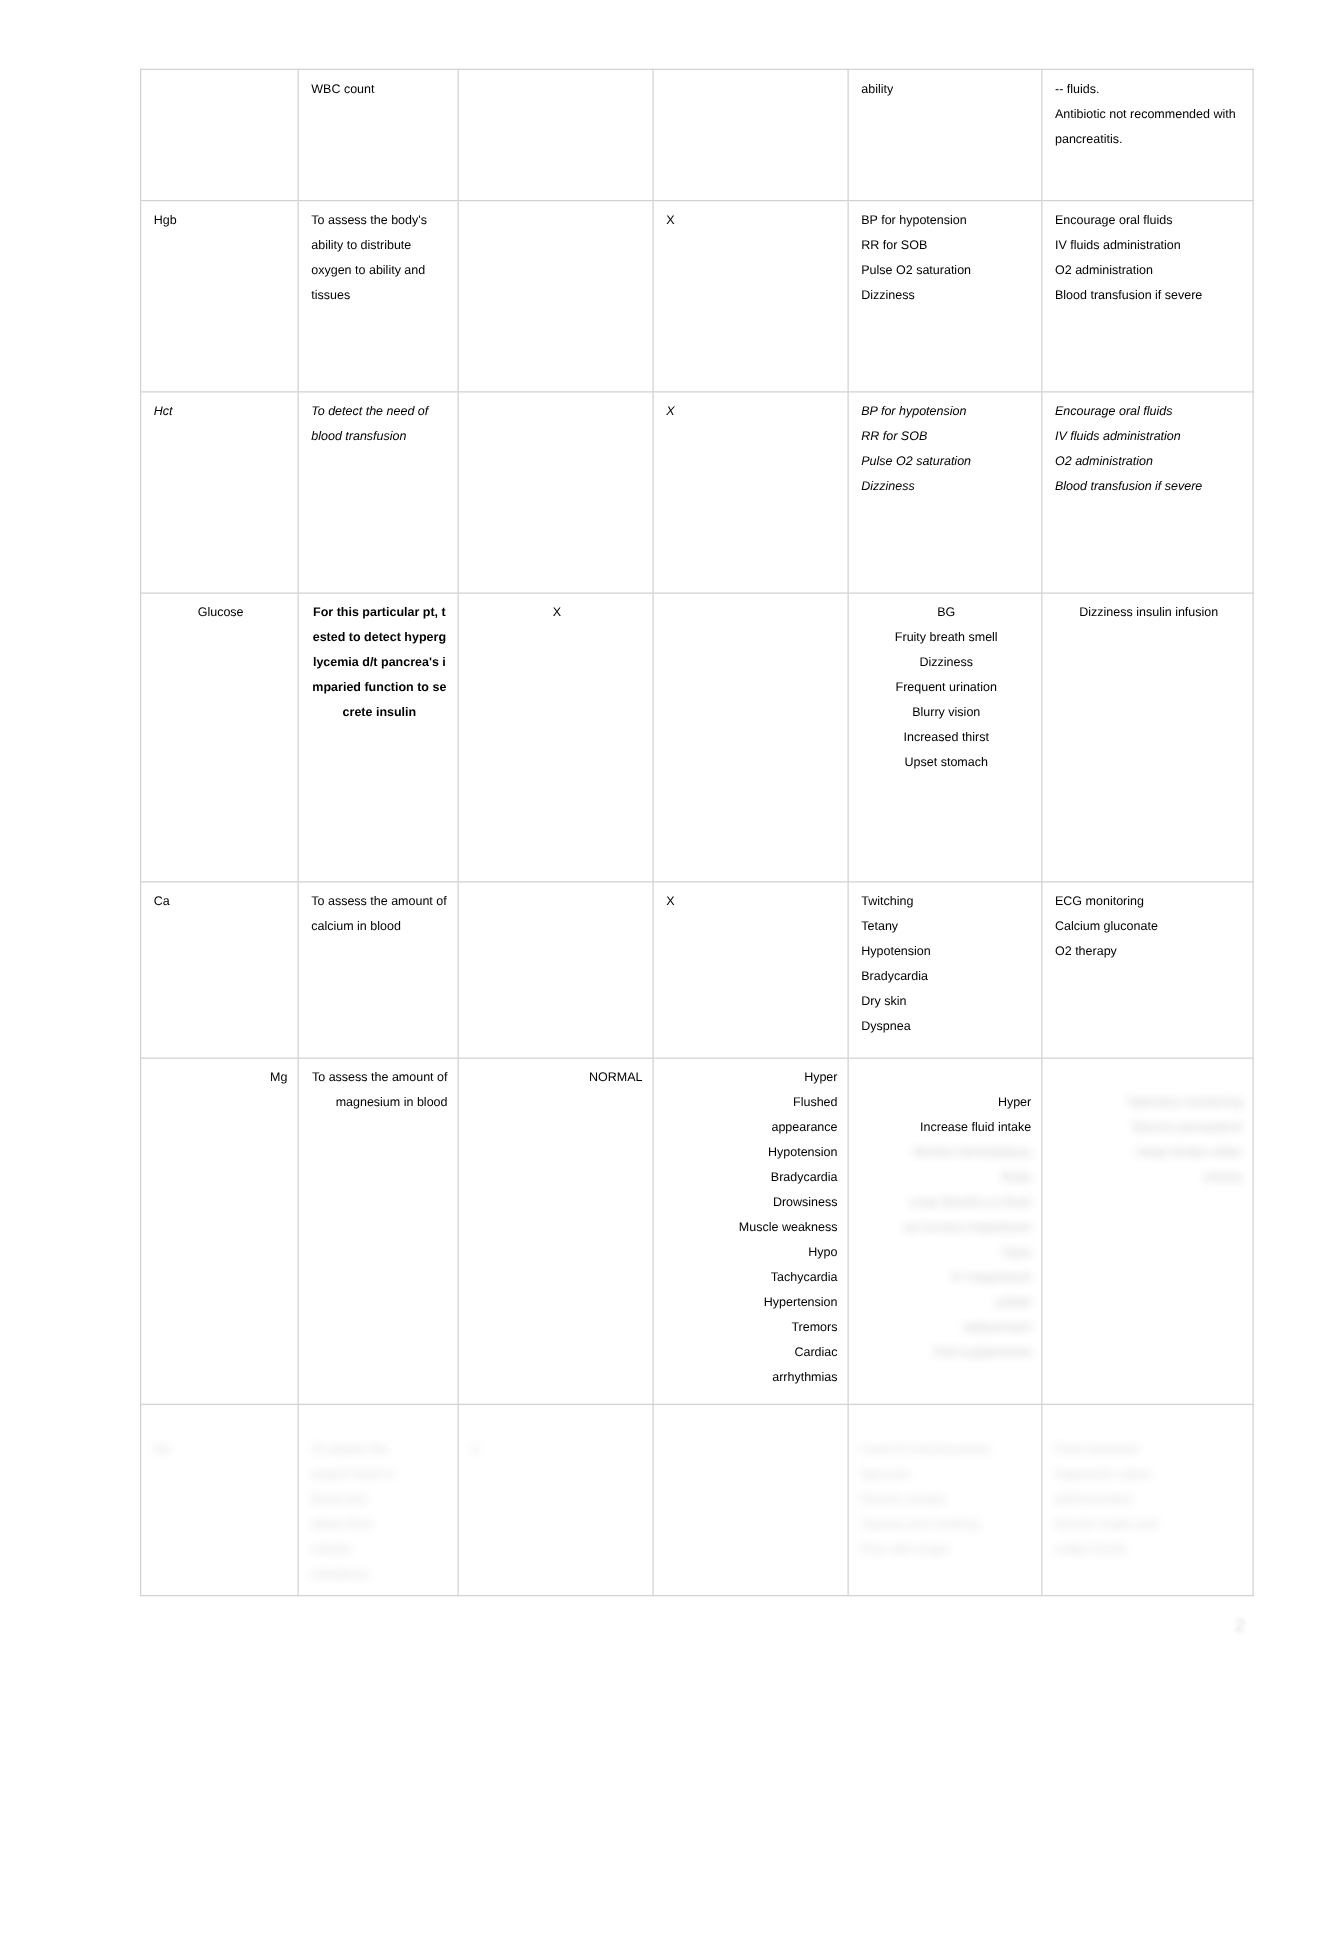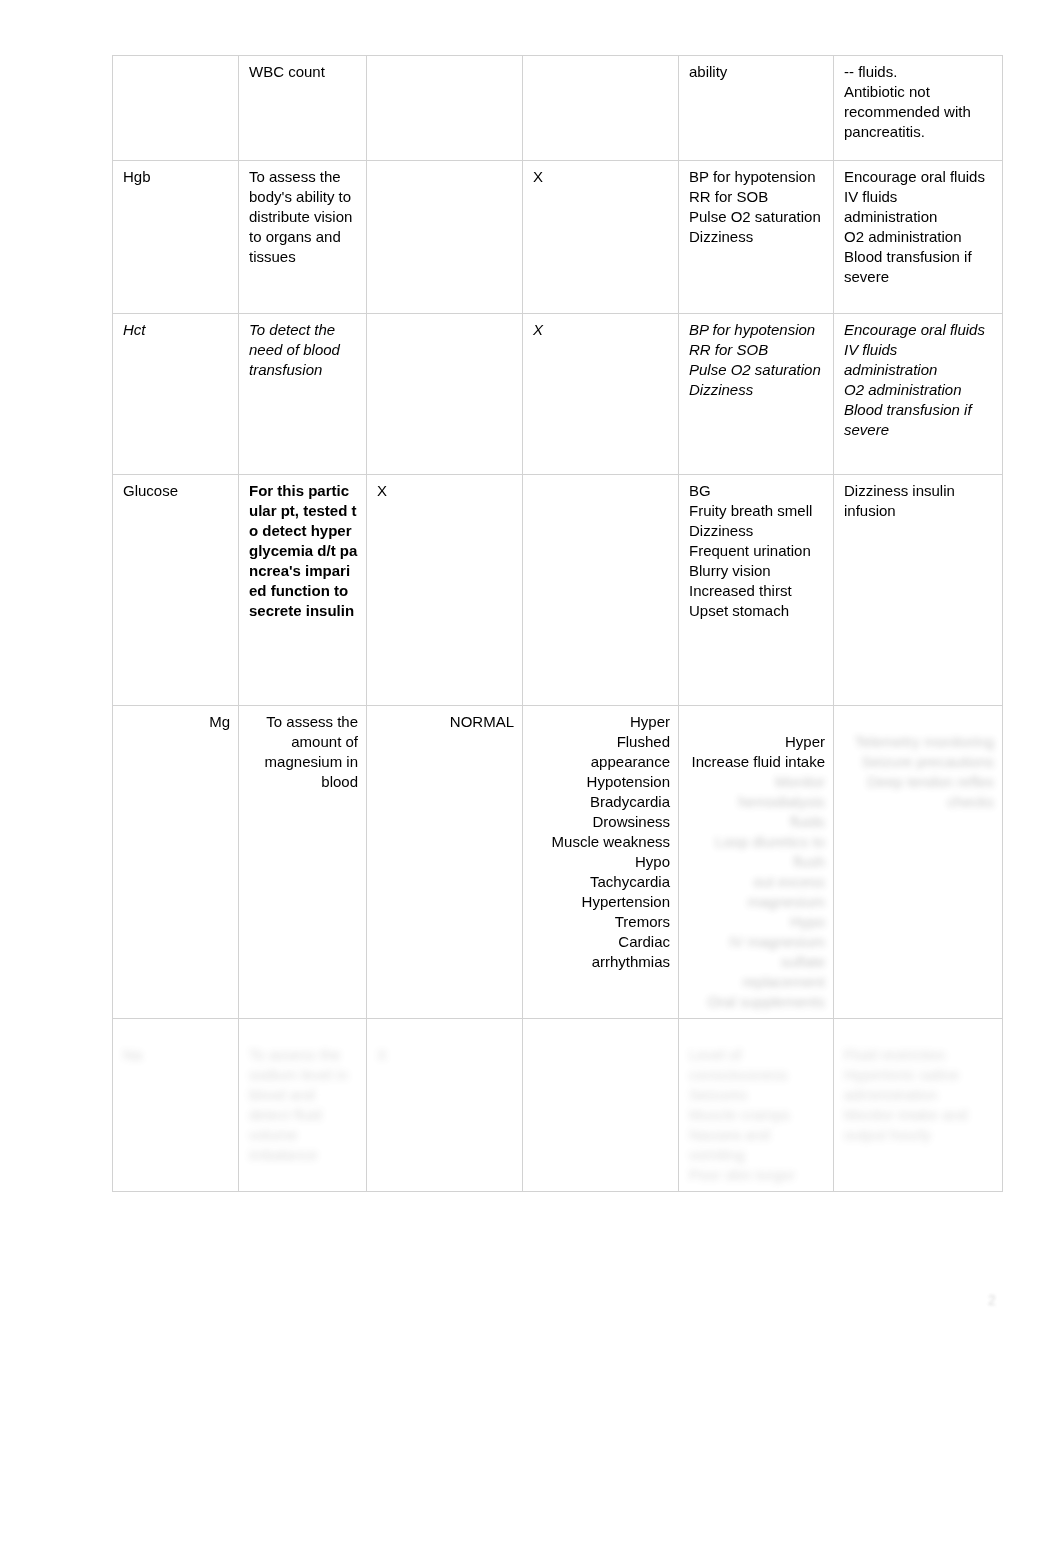--- a/index.html
+++ b/index.html
@@ -32,21 +32,21 @@
     left: 112px;
     top: 55px;
     width: 890px;
     border-collapse: collapse;
     table-layout: fixed;
   }
   #lab-table td {
     border: 1px solid #d2d2d2;
     vertical-align: top;
     padding: 6px 8px 6px 10px;
-    font-size: 15px;
+    font-size: 10px;
     line-height: 20px;
     font-family: "Liberation Sans", sans-serif;
     color: #000000;
     background: #ffffff;
     white-space: pre-line;
     word-wrap: break-word;
     overflow-wrap: break-word;
   }
 
   
@@ -54,21 +54,21 @@
   col.c2 { width: 128px; }
   col.c3 { width: 156px; }
   col.c4 { width: 156px; }
   col.c5 { width: 155px; }
   col.c6 { width: 169px; }
 
   
   tr.row-clipped td { height: 92px; }
   tr.row-hgb td     { height: 140px; margin-top: 16px; }
   tr.row-hct td     { height: 148px; font-style: italic; }
-  tr.row-glucose td { height: 218px; }
+  tr.row-glucose td { height: 218px; text-align: center; }
   tr.row-ca td      { height: 128px; }
   tr.row-mg td      { height: 264px; text-align: right; }
   tr.row-blurred td { height: 132px; }
 
   
   .hardwrap { word-break: break-all; font-weight: bold; }
 
   
   .blurred {
     filter: blur(3.2px);
@@ -114,21 +114,21 @@
         <td>WBC count</td>
         <td></td>
         <td></td>
         <td>ability</td>
         <td>-- fluids.
 Antibiotic not recommended with pancreatitis.</td>
       </tr>
 
       <tr class="row-hgb">
         <td>Hgb</td>
-        <td>To assess the body's ability to distribute vision to organs and tissues</td>
+        <td>To assess the body's ability to distribute oxygen to ability and tissues</td>
         <td></td>
         <td>X</td>
         <td>BP for hypotension
 RR for SOB
 Pulse O2 saturation
 Dizziness</td>
         <td>Encourage oral fluids
 IV fluids administration
 O2 administration
 Blood transfusion if severe</td>
@@ -157,20 +157,35 @@
         <td>BG
 Fruity breath smell
 Dizziness
 Frequent urination
 Blurry vision
 Increased thirst
 Upset stomach</td>
         <td>Dizziness insulin infusion</td>
       </tr>
 
+      <tr class="row-ca">
+        <td>Ca</td>
+        <td>To assess the amount of calcium in blood</td>
+        <td></td>
+        <td>X</td>
+        <td>Twitching
+Tetany
+Hypotension
+Bradycardia
+Dry skin
+Dyspnea</td>
+        <td>ECG monitoring
+Calcium gluconate
+O2 therapy</td>
+      </tr>
 
       <tr class="row-mg">
         <td>Mg</td>
         <td>To assess the amount of magnesium in blood</td>
         <td>NORMAL</td>
         <td> Hyper
 Flushed
  appearance
 Hypotension
 Bradycardia

